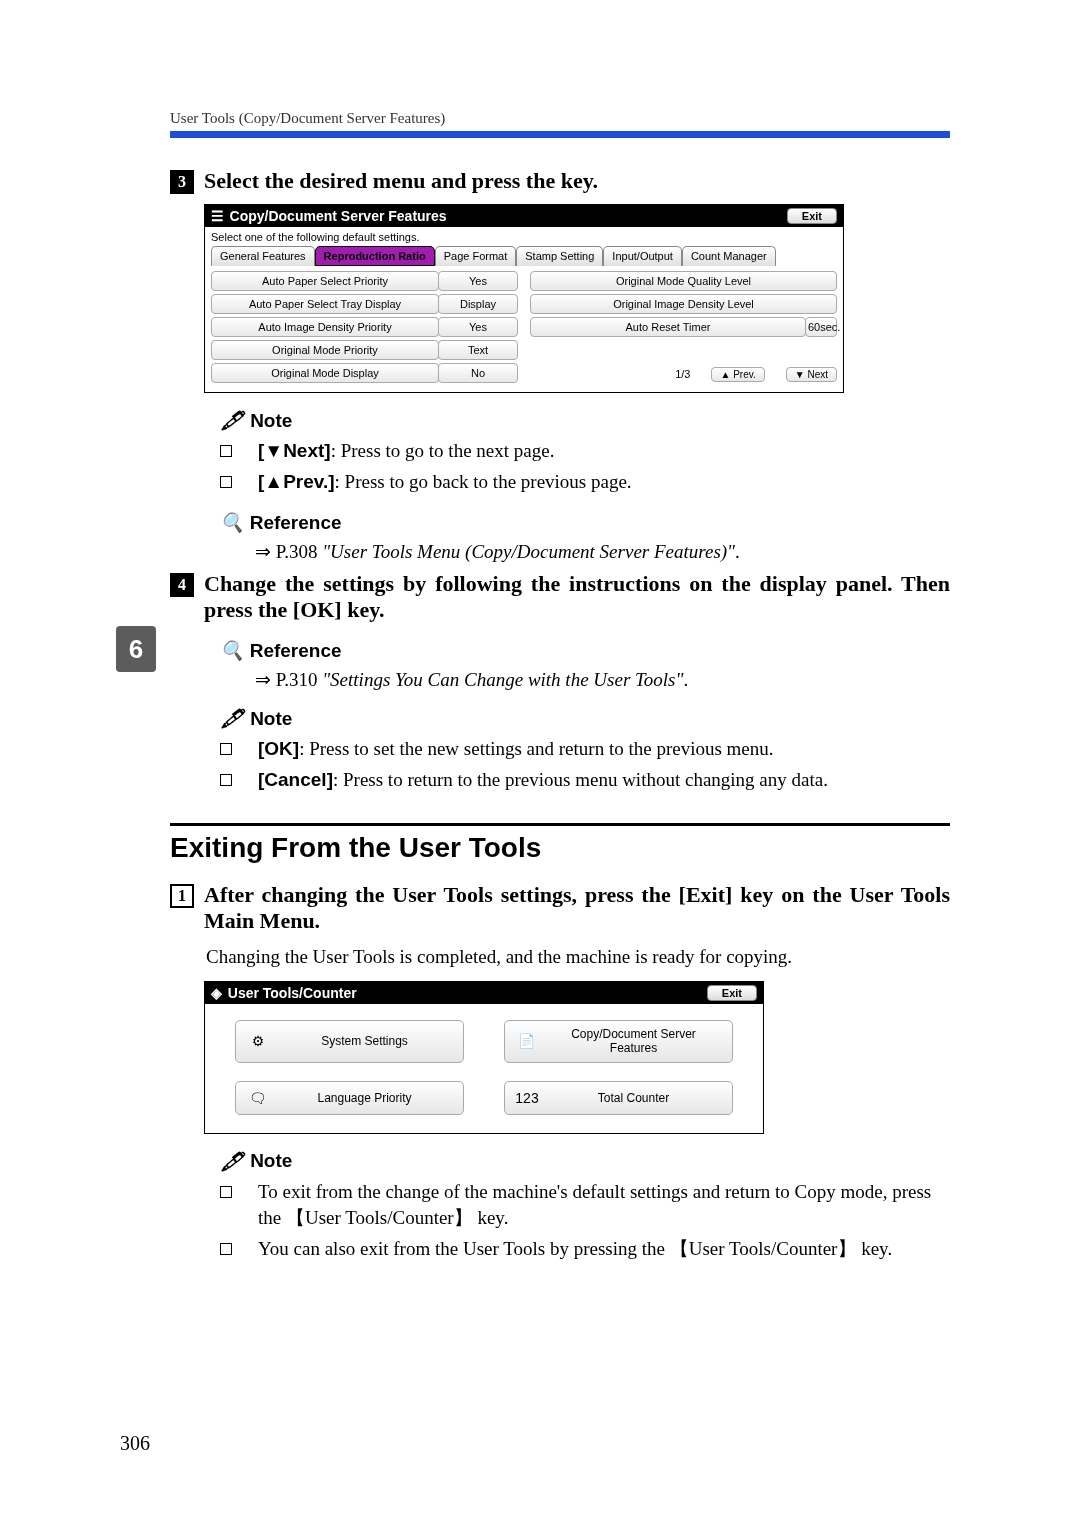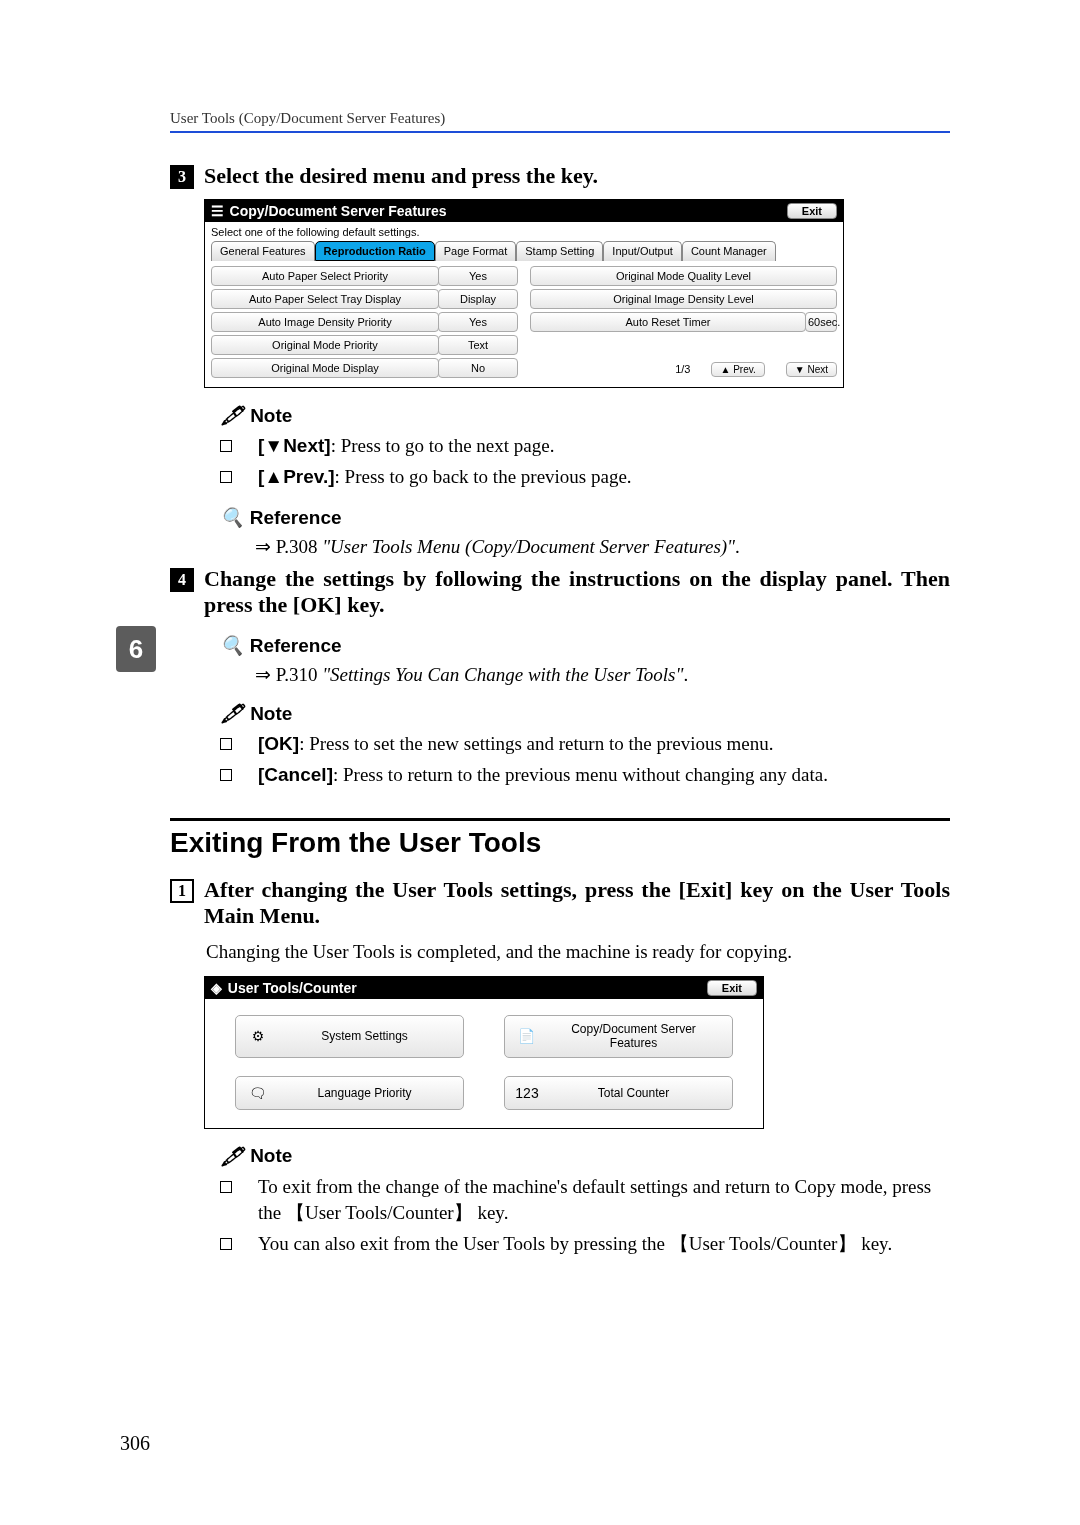--- a/index.html
+++ b/index.html
@@ -8,21 +8,21 @@
     height: 1525px;
     background: #ffffff;
     font-family: Georgia, 'Times New Roman', serif;
     color: #000;
     position: relative;
     padding: 110px 130px 60px 170px;
   }
   .header-line {
     font-size: 15px;
     color: #333;
-    border-bottom: 2px solid #1d4ed8;
+    border-bottom: 7px solid #1d4ed8;
     padding-bottom: 4px;
     margin-bottom: 30px;
   }
   .step {
     font-size: 22px;
     font-weight: bold;
     color: #000;
     margin-top: 8px;
     margin-bottom: 10px;
     display: flex;
@@ -164,21 +164,21 @@
     border-bottom: none;
     padding: 3px 8px;
     font-size: 11px;
     background: linear-gradient(#fff,#e0e0e0);
     border-radius: 5px 5px 0 0;
     white-space: nowrap;
   }
   .tab.active {
     border: 1px solid #000;
     font-weight: bold;
-    background: #0ea5e9;
+    background: #a21caf;
   }
   .grid2 { display:flex; gap:12px; margin-bottom:3px; }
   .row-left { display:flex; flex:1; }
   .row-right { display:flex; flex:1; }
   .lbl-btn {
     flex:1;
     border:1px solid #aaa;
     border-radius:4px;
     background:linear-gradient(#fff,#e8e8e8);
     font-size:11px;

